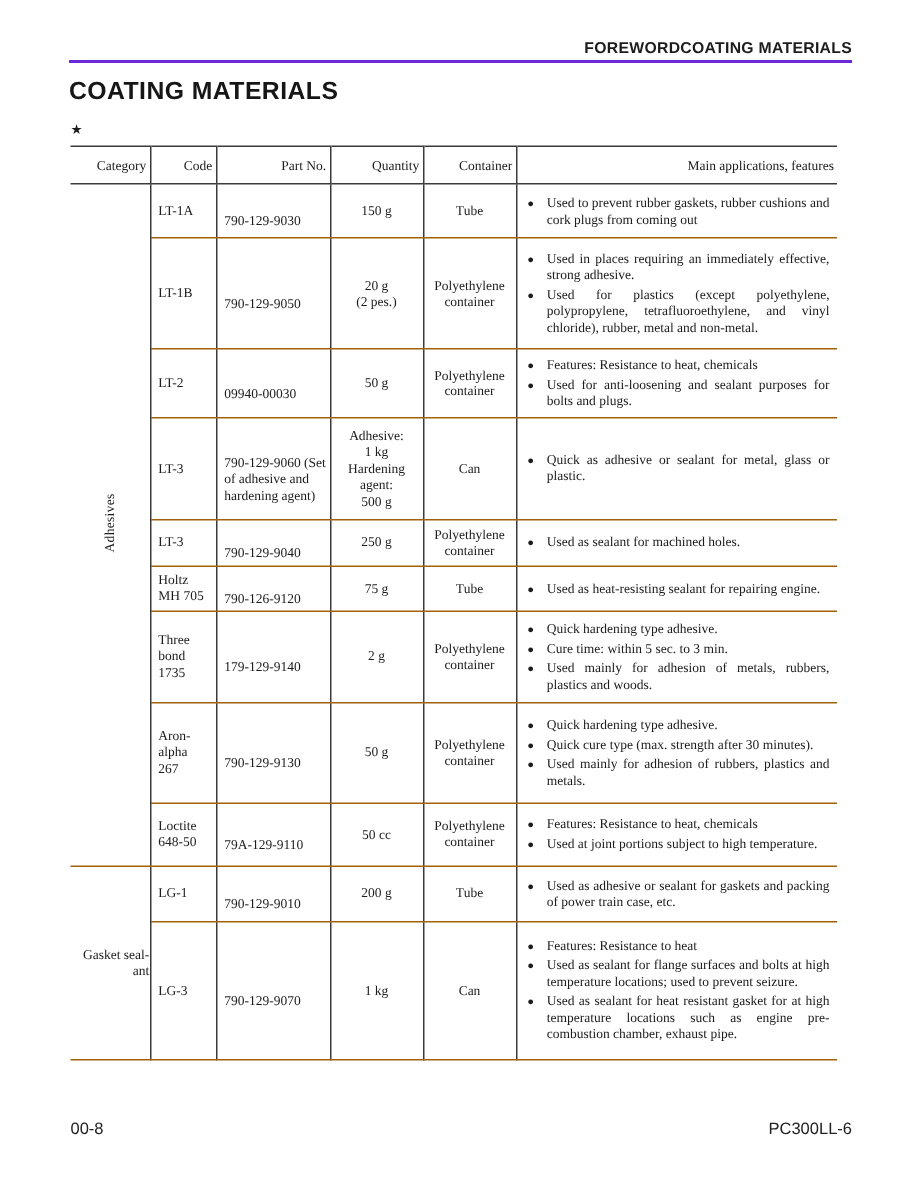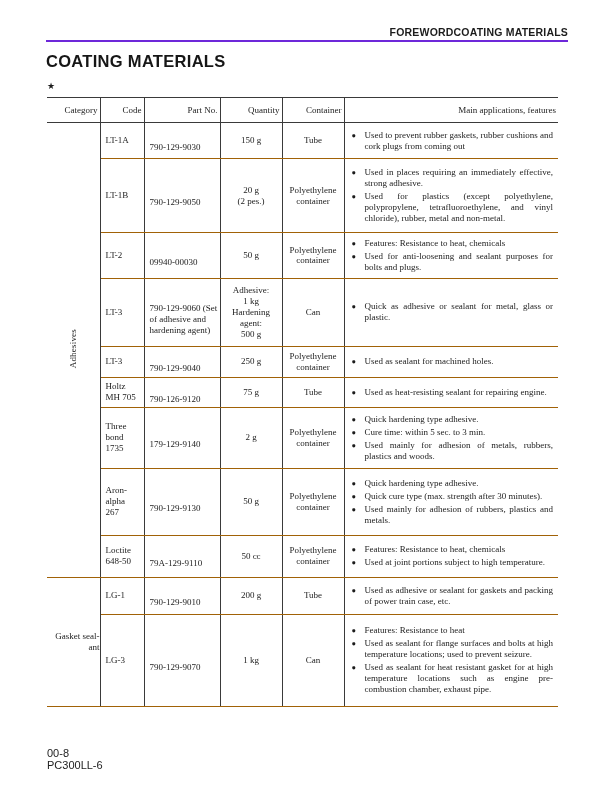--- a/index.html
+++ b/index.html
@@ -47,21 +47,21 @@
   .code-cell { padding: 2px 2px 2px 5px; text-align: left; white-space: pre-line; }
   .part-cell { padding: 16px 2px 2px 5px; text-align: left; }
   .qty-cell, .cont-cell { text-align: center; padding: 2px 2px; white-space: pre-line; }
   .main-cell { padding: 3px 5px 3px 4px; }
   .feat { display: flex; align-items: flex-start; margin: 2px 0; }
   .feat .bullet { flex: 0 0 16px; font-size: 7.5px; line-height: 11px; padding-left: 3px; }
   .feat .ftext { flex: 1; text-align: justify; }
   .footer {
     position: absolute; top: 747px; left: 47px; right: 44px;
     display: flex; justify-content: space-between;
-    font-family: "Liberation Sans", sans-serif; font-size: 11px; color: #222; flex-direction: column;
+    font-family: "Liberation Sans", sans-serif; font-size: 11px; color: #222;
   }
 </style>
 </head>
 <body>
 
 <div class="page">
 
   <div class="runhead">
     <span>FOREWORD</span>
     <span>COATING MATERIALS</span>

